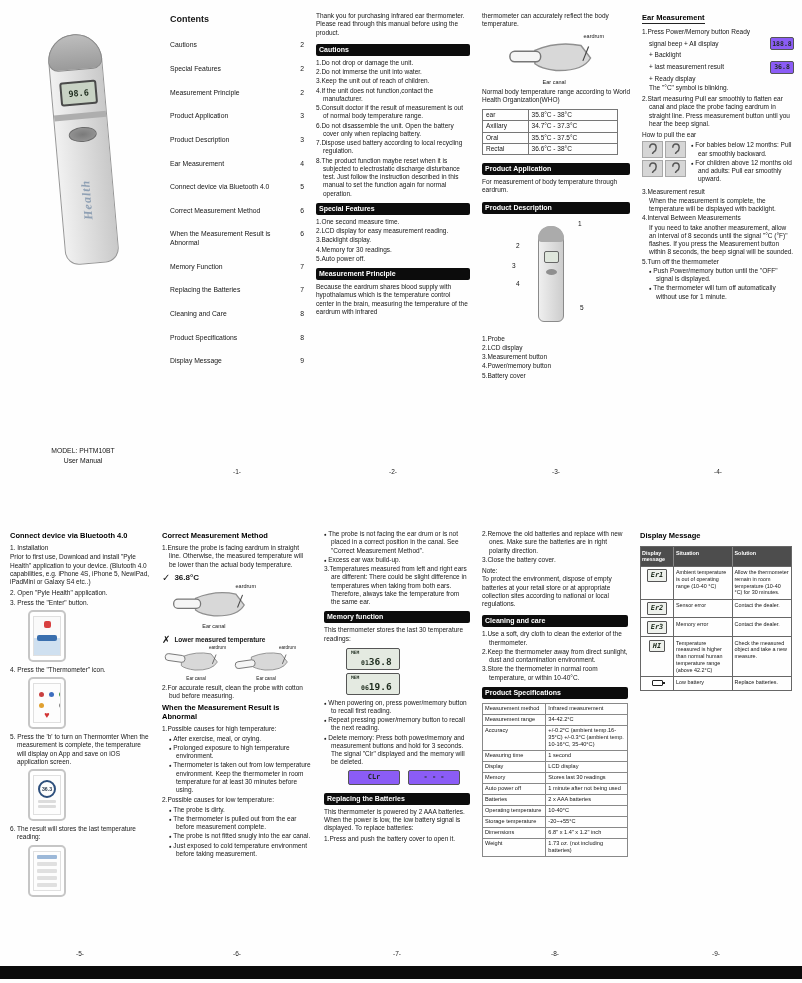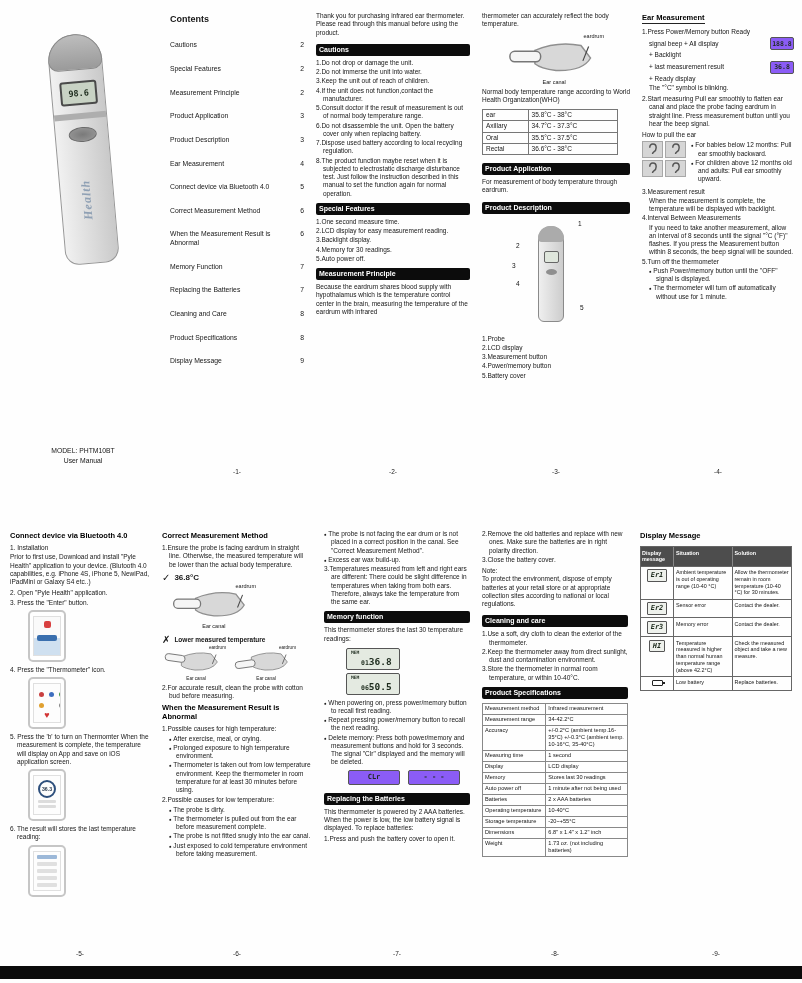--- a/index.html
+++ b/index.html
@@ -492,21 +492,21 @@
           <div class="mem-tag">MEM</div>
           <div class="mem-main">
             <span class="mem-no">01</span>
             <span class="mem-val">36.8</span>
           </div>
         </div>
         <div class="mem-lcd">
           <div class="mem-tag">MEM</div>
           <div class="mem-main">
             <span class="mem-no">06</span>
-            <span class="mem-val">50.5</span>
+            <span class="mem-val">19.6</span>
           </div>
         </div>
       </div>
       <div>
 
       <div class="bullet">When powering on, press power/memory button to recall first reading.</div>
           <div class="bullet">Repeat pressing power/memory button to recall the next reading.</div>
           <div class="bullet">Delete memory: Press both power/memory and measurement buttons and hold for 3 seconds. The signal "Clr" displayed and the memory will be deleted.</div>
         </div>
       <div class="clr-row">

